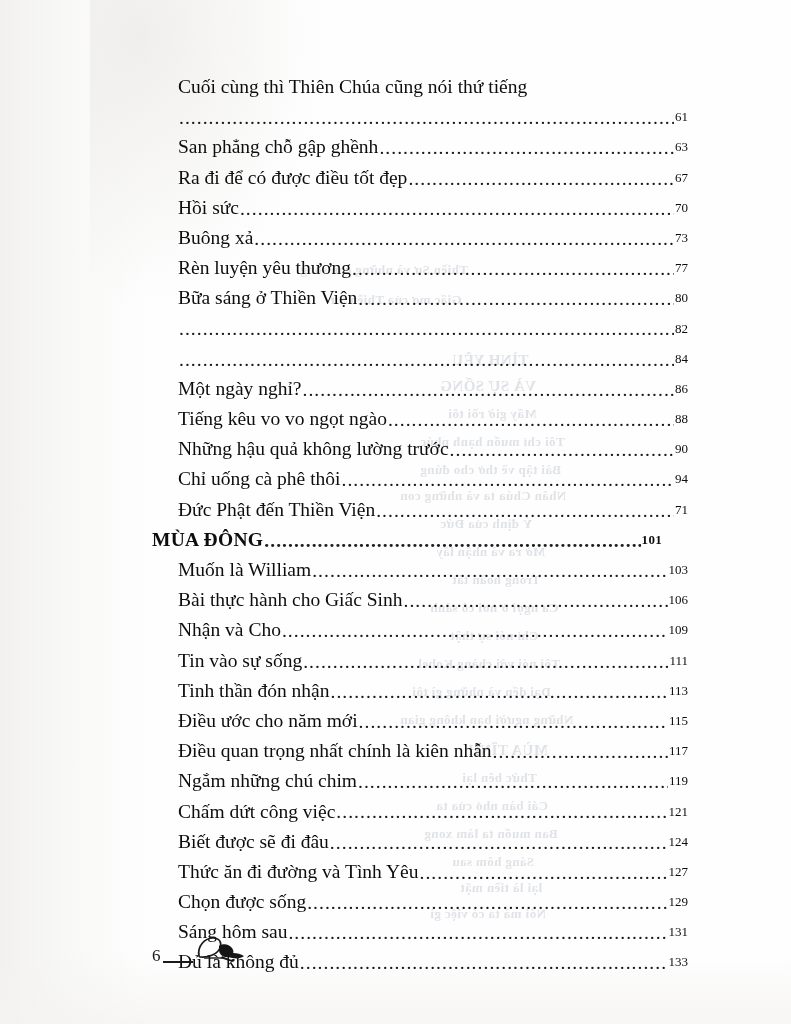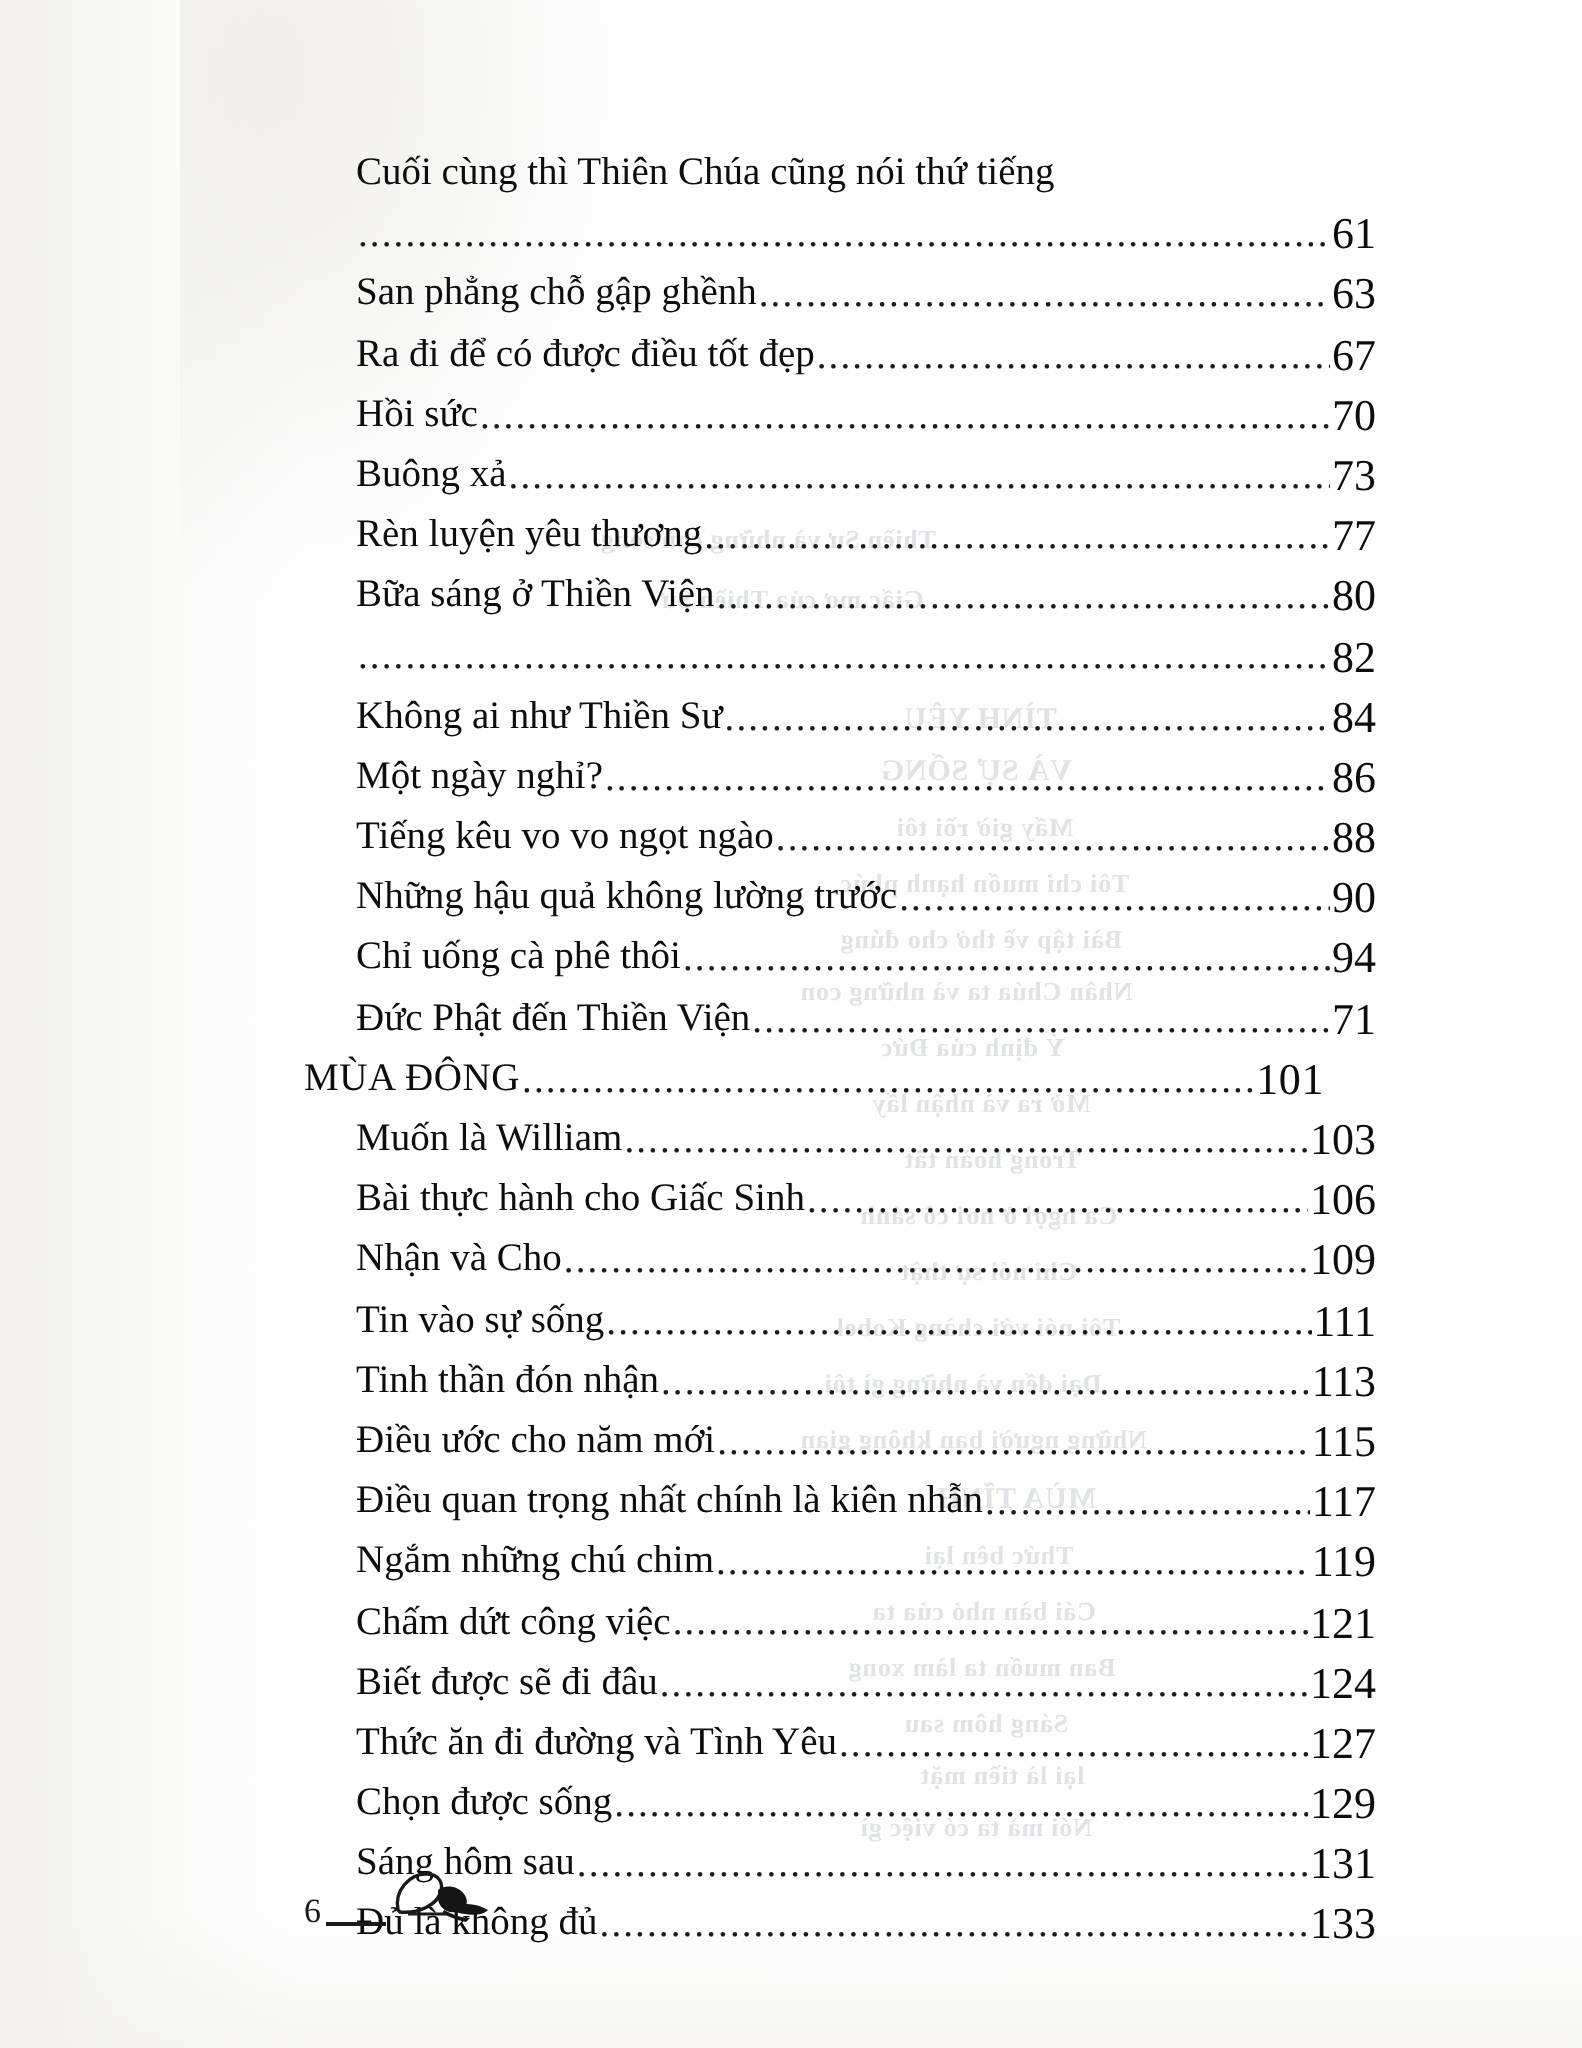--- a/index.html
+++ b/index.html
@@ -86,20 +86,21 @@
     white-space: nowrap;
   }
 
   .toc-entry.indent {
     padding-left: 26px;
   }
 
   .toc-entry.section {
     padding-left: 0;
     letter-spacing: 0.3px;
+    font-weight: bold;
   }
 
   .toc-title {
     flex: 0 0 auto;
   }
 
   .toc-dots {
     flex: 1 1 auto;
     min-width: 6px;
     position: relative;
@@ -115,21 +116,21 @@
     bottom: -1px;
     font-size: 19.5px;
     letter-spacing: 1.05px;
     color: #1b1b1b;
     white-space: nowrap;
   }
 
   .toc-page {
     flex: 0 0 auto;
     padding-left: 0px;
-    font-size: 22px;
+    font-size: 13px;
   }
 
   
   .footer {
     position: absolute;
     left: 152px;
     bottom: 56px;
     display: flex;
     align-items: flex-end;
     height: 34px;
@@ -226,21 +227,20 @@
         <div class="toc-entry indent">
           <span class="toc-title">Bữa sáng ở Thiền Viện</span>
           <span class="toc-dots"></span>
           <span class="toc-page">80</span>
         </div>
         <div class="toc-entry indent">
           <span class="toc-dots"></span>
           <span class="toc-page">82</span>
         </div>
         <div class="toc-entry indent">
-          <span class="toc-title">Không ai như Thiền Sư</span>
           <span class="toc-dots"></span>
           <span class="toc-page">84</span>
         </div>
         <div class="toc-entry indent">
           <span class="toc-title">Một ngày nghỉ?</span>
           <span class="toc-dots"></span>
           <span class="toc-page">86</span>
         </div>
         <div class="toc-entry indent">
           <span class="toc-title">Tiếng kêu vo vo ngọt ngào</span>

